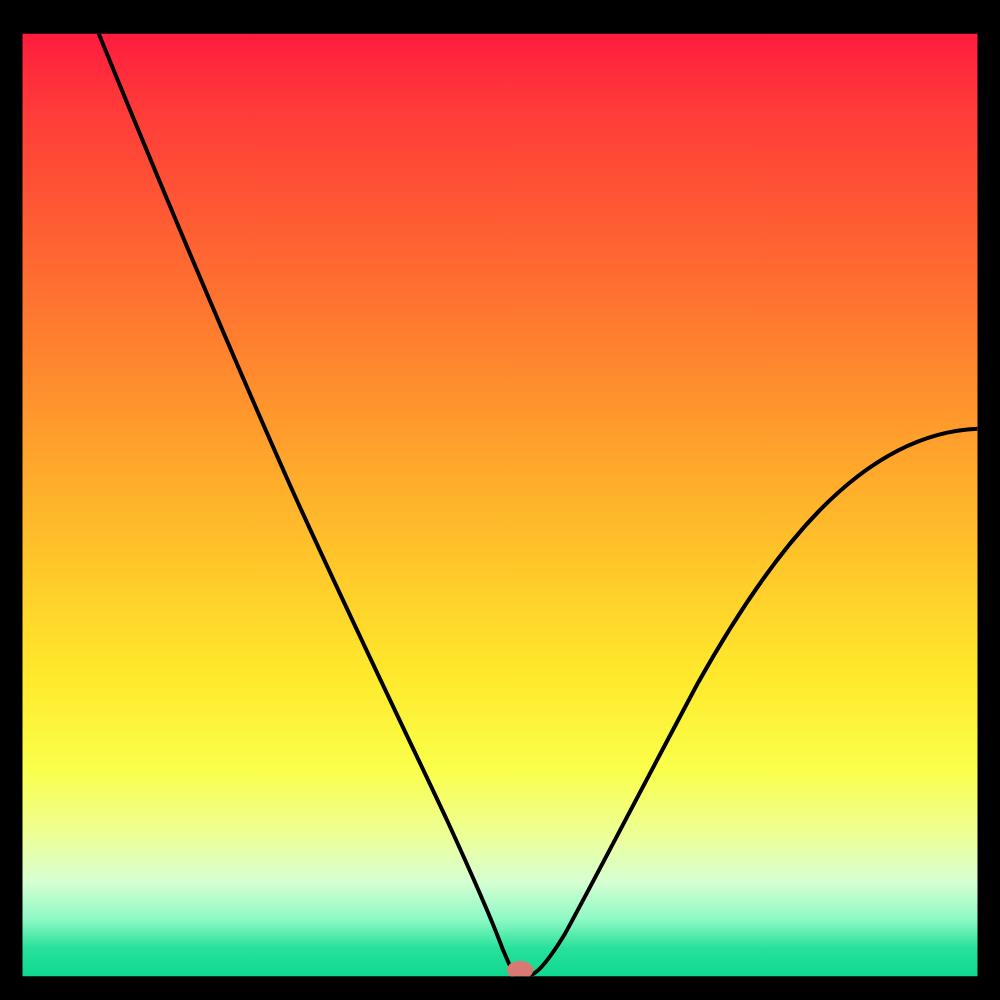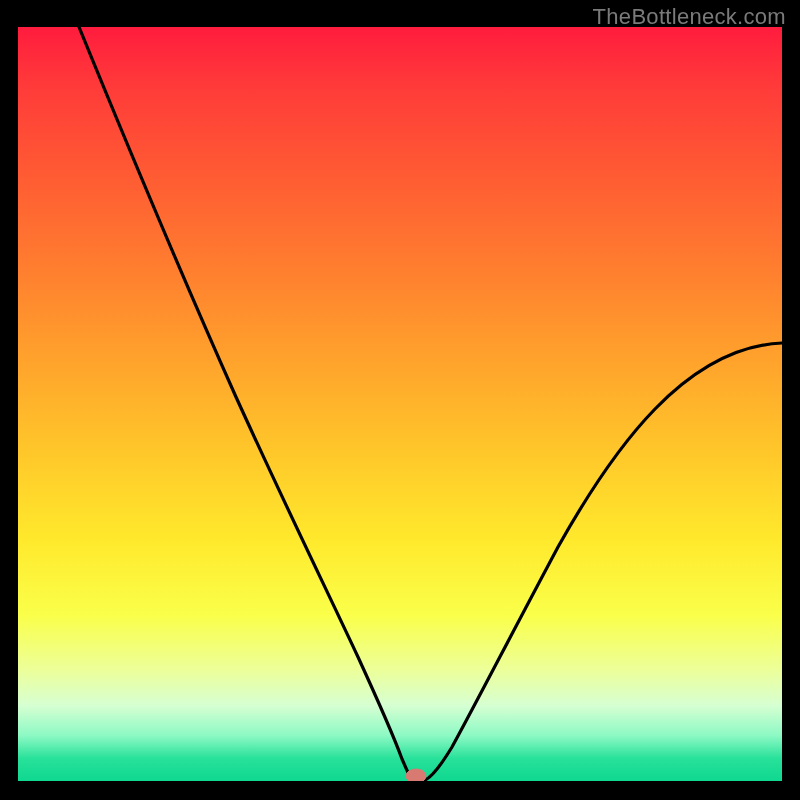--- a/index.html
+++ b/index.html
@@ -65,21 +65,20 @@
   .marker {
     fill: #d97a72;
     stroke: #d97a72;
   }
 </style>
 </head>
 <body>
 
 <div class="frame">
 
-  <div class="watermark">TheBottleneck.com</div>
 
   <div class="plot-area">
     <svg viewBox="0 0 764 754" preserveAspectRatio="none">
       <path class="curve" d="M 61 0
                C 110 120, 160 240, 218 370
                C 268 480, 312 570, 340 630
                C 362 678, 376 710, 384 732
                C 390 746, 392 751, 395 753
                L 407 753
                C 412 751, 420 743, 434 720

